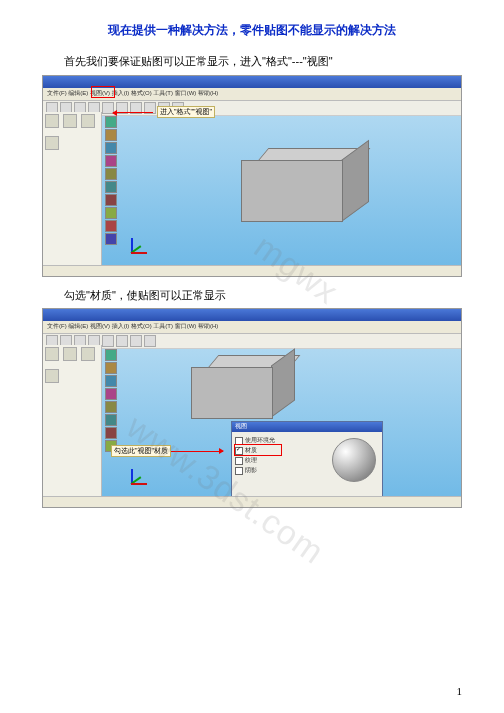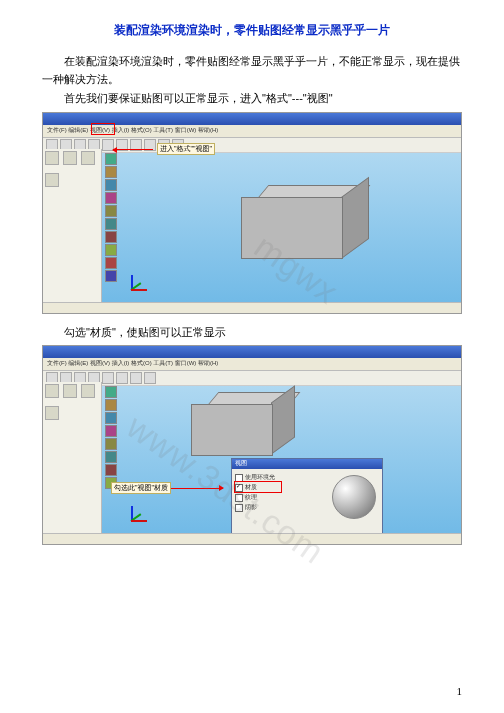--- a/index.html
+++ b/index.html
@@ -47,24 +47,23 @@
 .wm1 { left:250px; top:250px; transform:rotate(35deg); }
 .wm2 { left:110px; top:470px; transform:rotate(35deg); }
 .footer { position:absolute; left:42px; right:42px; bottom:36px; border-top:1px solid #0c2dc7; padding-top:3px; font-size:10px; color:#0c2dc7; font-style:italic; font-family:"Times New Roman","SimSun",serif; }
 .pagenum { position:absolute; right:42px; bottom:16px; font-size:11px; font-family:"Times New Roman",serif; }
 </style>
 </head>
 <body>
 
 <div class="page">
 
-  <div class="title">装配渲染环境渲染时，零件贴图经常显示黑乎乎一片</div>
+  <div class="title">现在提供一种解决方法，零件贴图不能显示的解决方法</div>
 
   <div class="body-text">
-    <p>在装配渲染环境渲染时，零件贴图经常显示黑乎乎一片，不能正常显示，现在提供一种解决方法。</p>
     <p>首先我们要保证贴图可以正常显示，进入"格式"---"视图"</p>
   </div>
 
   <div class="screenshot shot1">
     <div class="sw">
       <div class="titlebar"></div>
       <div class="menubar">文件(F) 编辑(E) 视图(V) 插入(I) 格式(O) 工具(T) 窗口(W) 帮助(H)</div>
       <div class="toolbar">
         <div class="tb"></div>
           <div class="tb"></div>

